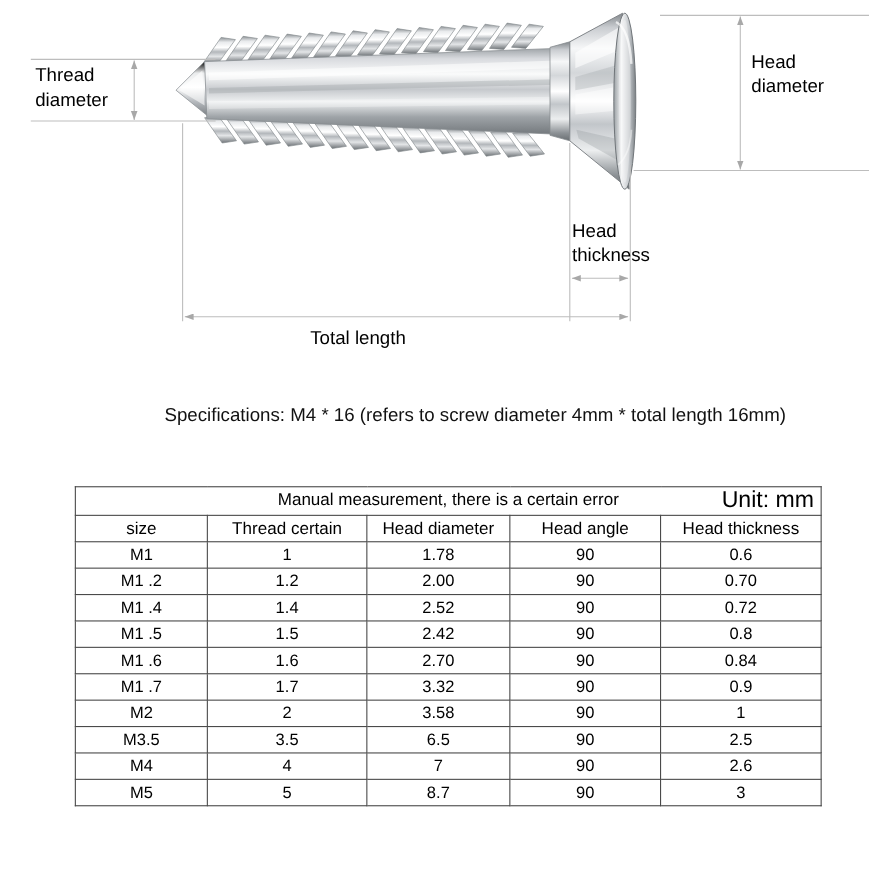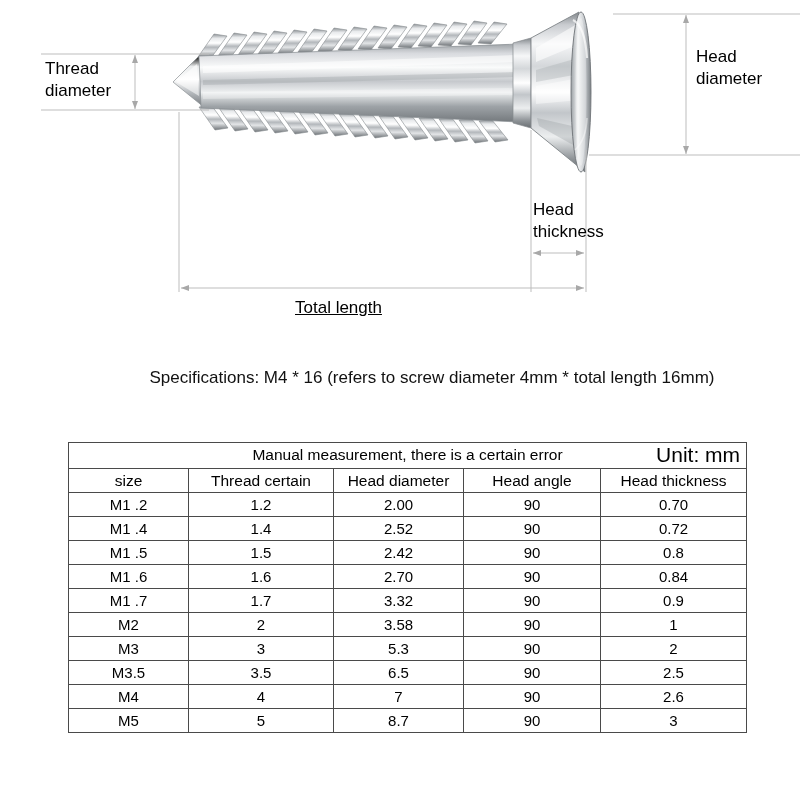--- a/index.html
+++ b/index.html
@@ -14,36 +14,36 @@
     height: 800px;
     position: relative;
     font-family: "Liberation Sans", sans-serif;
     color: #1a1a1a;
     overflow: hidden;
   }
 
   
   #diagram-panel {
     position: absolute;
-    left: 13px; top: 0;
+    left: 0; top: 0;
     width: 728px; height: 350px;
   }
   #diagram-svg { position: absolute; left: 0; top: 0; }
 
   .dim-label {
     position: absolute;
     font-size: 17px;
     line-height: 22px;
     color: #000;
     white-space: nowrap;
   }
   #label-thread-diameter { left: 32px;  top: 58px;  width: 92px; }
   #label-head-diameter   { left: 683px; top: 46px;  width: 100px; }
   #label-head-thickness  { left: 520px; top: 199px; width: 110px; }
-  #label-total-length    { left: 282px; top: 297px; text-decoration: underline; }
+  #label-total-length    { left: 282px; top: 297px; }
 
   
   #spec-line {
     position: absolute;
     left: 0; top: 368px;
     width: 800px;
     text-align: center;
     font-size: 17px;
     color: #111;
     margin-left: 32px;
@@ -278,20 +278,27 @@
       </tr>
 
     <tr class="header-row">
           <td>size</td>
           <td>Thread certain</td>
           <td>Head diameter</td>
           <td>Head angle</td>
           <td>Head thickness</td>
         </tr>
         <tr class="data-row">
+          <td>M1</td>
+          <td>1</td>
+          <td>1.78</td>
+          <td>90</td>
+          <td>0.6</td>
+        </tr>
+        <tr class="data-row">
           <td>M1 .2</td>
           <td>1.2</td>
           <td>2.00</td>
           <td>90</td>
           <td>0.70</td>
         </tr>
         <tr class="data-row">
           <td>M1 .4</td>
           <td>1.4</td>
           <td>2.52</td>
@@ -320,27 +327,20 @@
           <td>0.9</td>
         </tr>
         <tr class="data-row">
           <td>M2</td>
           <td>2</td>
           <td>3.58</td>
           <td>90</td>
           <td>1</td>
         </tr>
         <tr class="data-row">
-          <td>M3</td>
-          <td>3</td>
-          <td>5.3</td>
-          <td>90</td>
-          <td>2</td>
-        </tr>
-        <tr class="data-row">
           <td>M3.5</td>
           <td>3.5</td>
           <td>6.5</td>
           <td>90</td>
           <td>2.5</td>
         </tr>
         <tr class="data-row">
           <td>M4</td>
           <td>4</td>
           <td>7</td>

